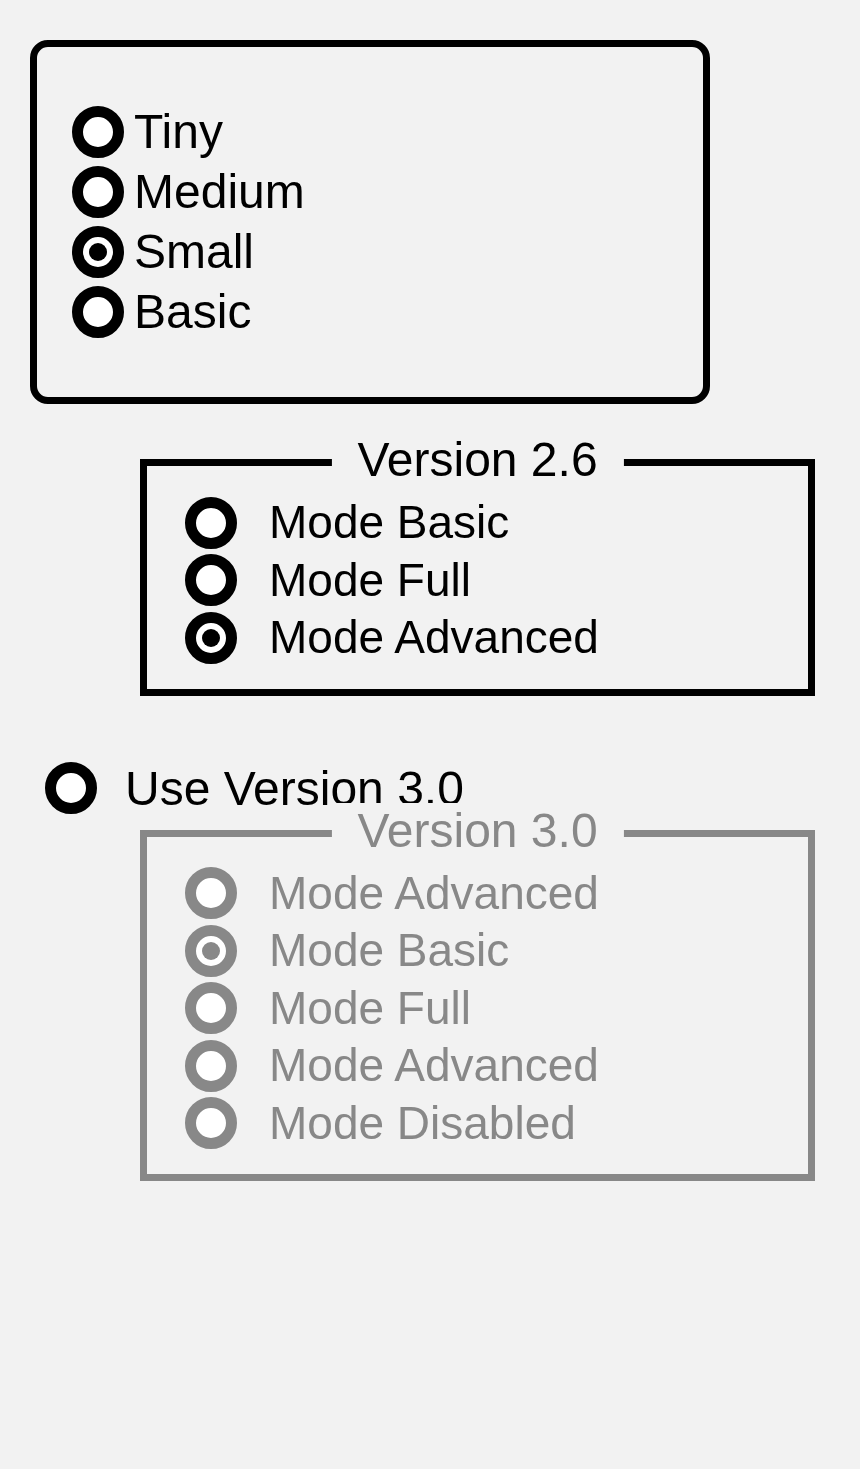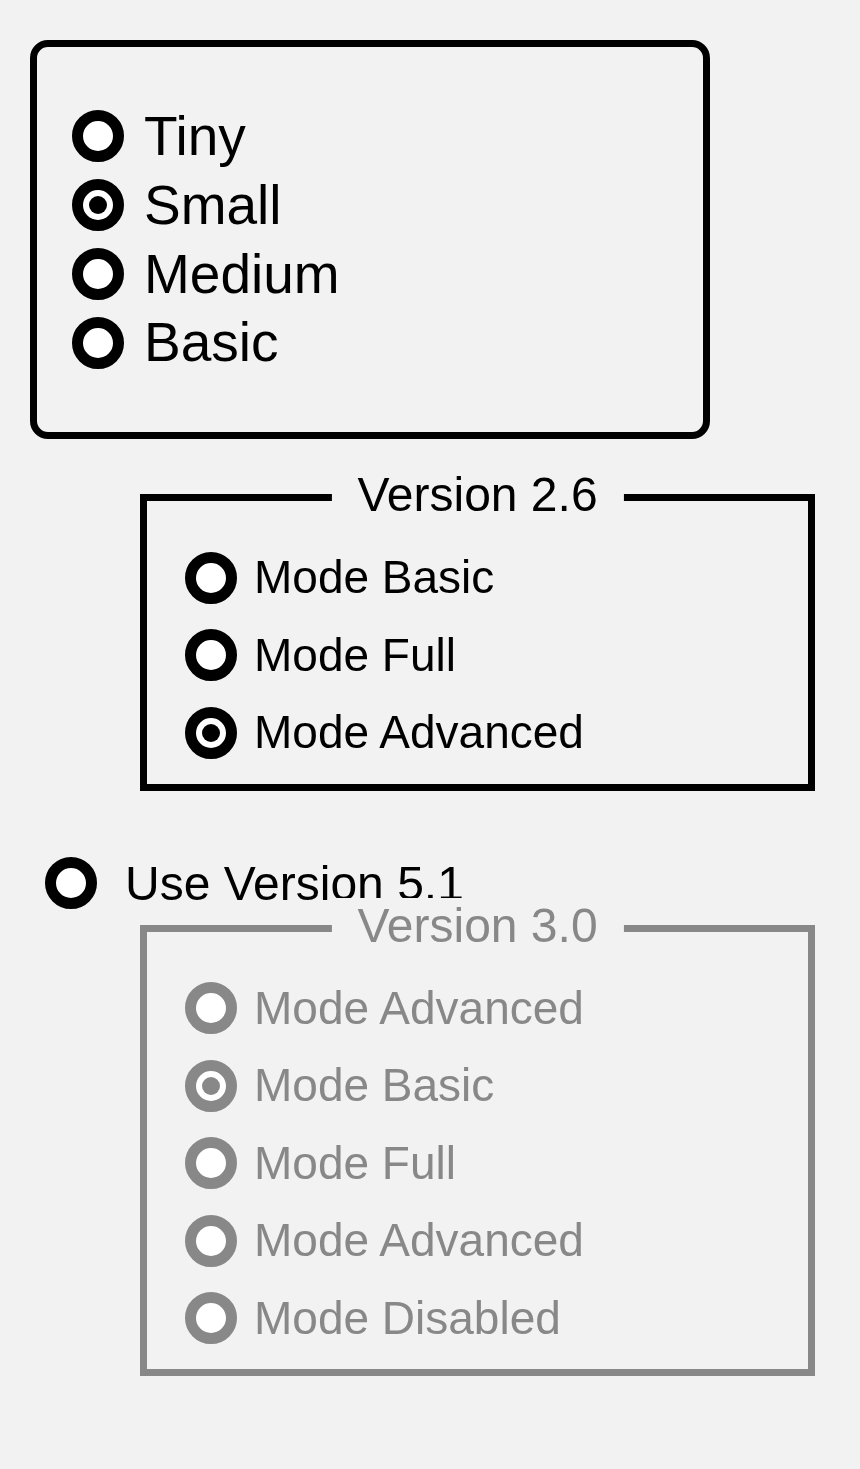--- a/index.html
+++ b/index.html
@@ -48,22 +48,22 @@
   .radio.disabled {
     border-color: #888;
   }
   .radio.disabled.selected::after {
     background: #888;
   }
 
   .option-row {
     display: flex;
     align-items: center;
-    gap: 20px;
-    font-size: 55px;
+    gap: 10px;
+    font-size: 48px;
     line-height: 1.25;
   }
   .option-row .label {
     vertical-align: middle;
   }
 
   .version-select {
     margin-top: 55px;
     margin-left: 15px;
   }
@@ -95,43 +95,43 @@
     white-space: nowrap;
   }
   .fieldset.disabled {
     border-color: #888;
     color: #888;
   }
   .fieldset.disabled .legend {
     color: #888;
   }
 
-  .fieldset .option-row { gap: 17px; font-size: 46px; margin-top: 20px; }
+  .fieldset .option-row { gap: 32px; font-size: 46px; }
   .fieldset.disabled .option-row { color: #888; }
   .fieldset.disabled .radio { border-color: #888; }
 
   .v30-block { margin-top: 65px; }
 </style>
 </head>
 <body>
 
 <div class="page">
 
   <div class="size-group">
     <div class="option-row">
       <span class="radio"></span>
       <span class="label">Tiny</span>
     </div>
     <div class="option-row">
+      <span class="radio"></span>
+      <span class="label">Medium</span>
+    </div>
+    <div class="option-row">
       <span class="radio selected"></span>
       <span class="label">Small</span>
-    </div>
-    <div class="option-row">
-      <span class="radio"></span>
-      <span class="label">Medium</span>
     </div>
     <div class="option-row">
       <span class="radio"></span>
       <span class="label">Basic</span>
     </div>
   </div>
 
   <div class="version-select">
 
     <div class="fieldset">
@@ -148,21 +148,21 @@
       <div class="option-row">
         <span class="radio selected"></span>
         <span class="label">Mode Advanced</span>
       </div>
     </div>
   </div>
 
   <div class="version-select v30-block">
     <div class="version-row">
       <span class="radio"></span>
-      <span class="label">Use Version 5.1</span>
+      <span class="label">Use Version 3.0</span>
     </div>
 
     <div class="fieldset disabled">
       <div class="legend">Version 3.0</div>
 
       <div class="option-row">
         <span class="radio disabled"></span>
         <span class="label">Mode Advanced</span>
       </div>
       <div class="option-row">

